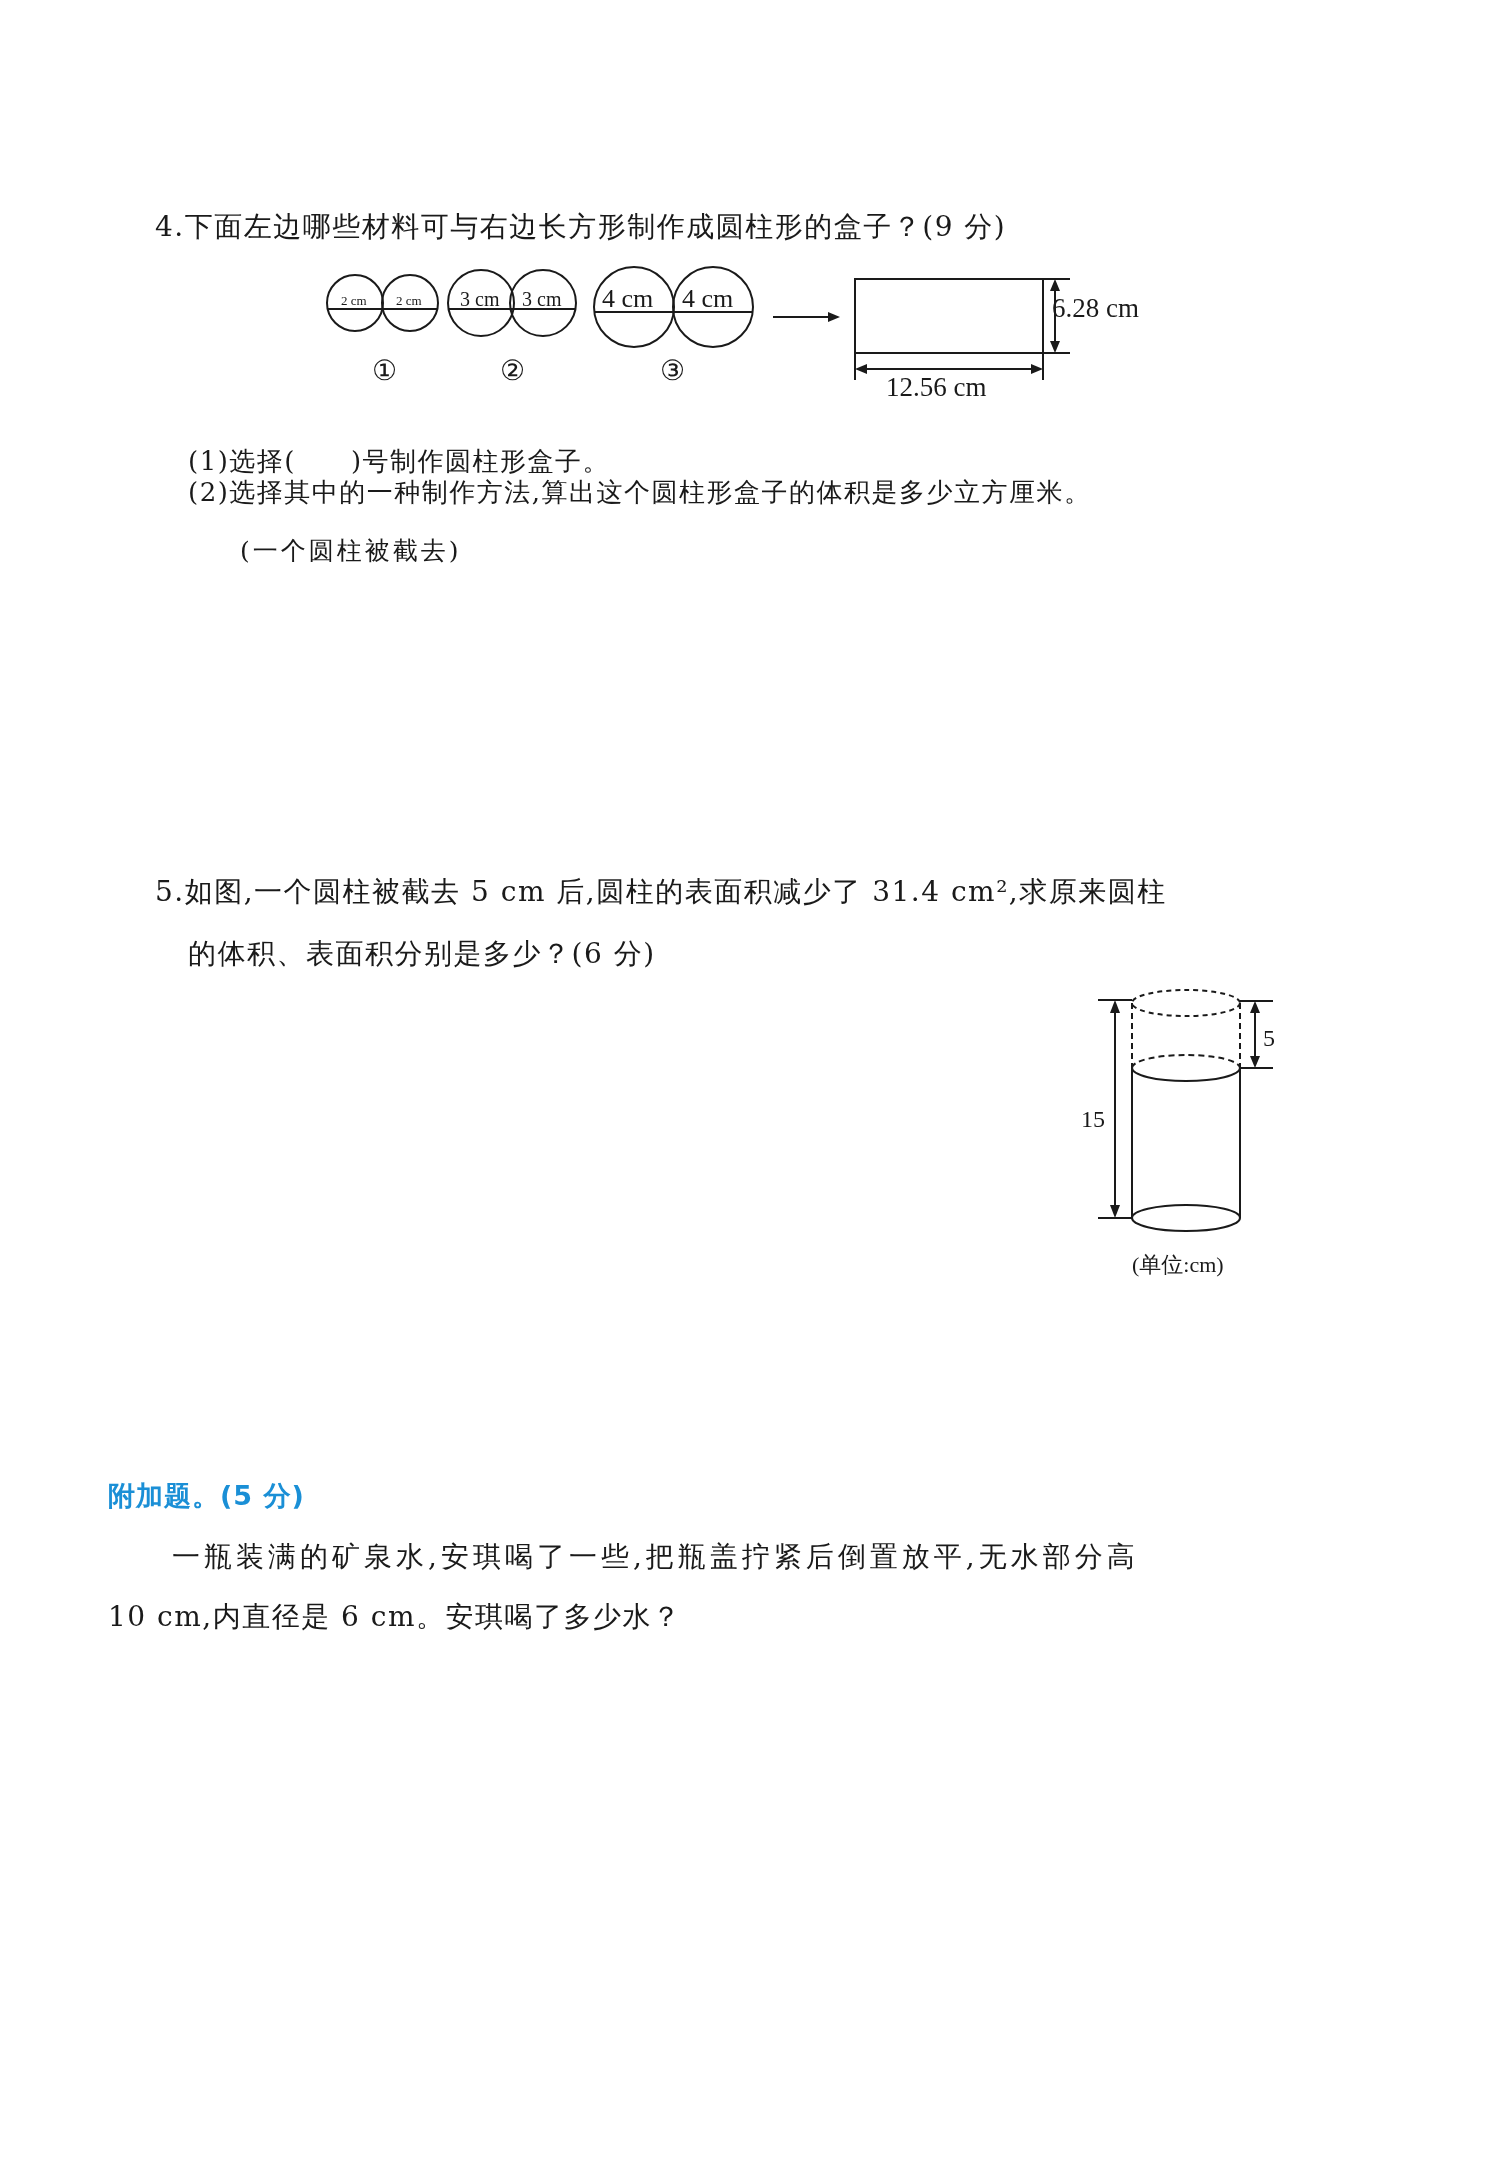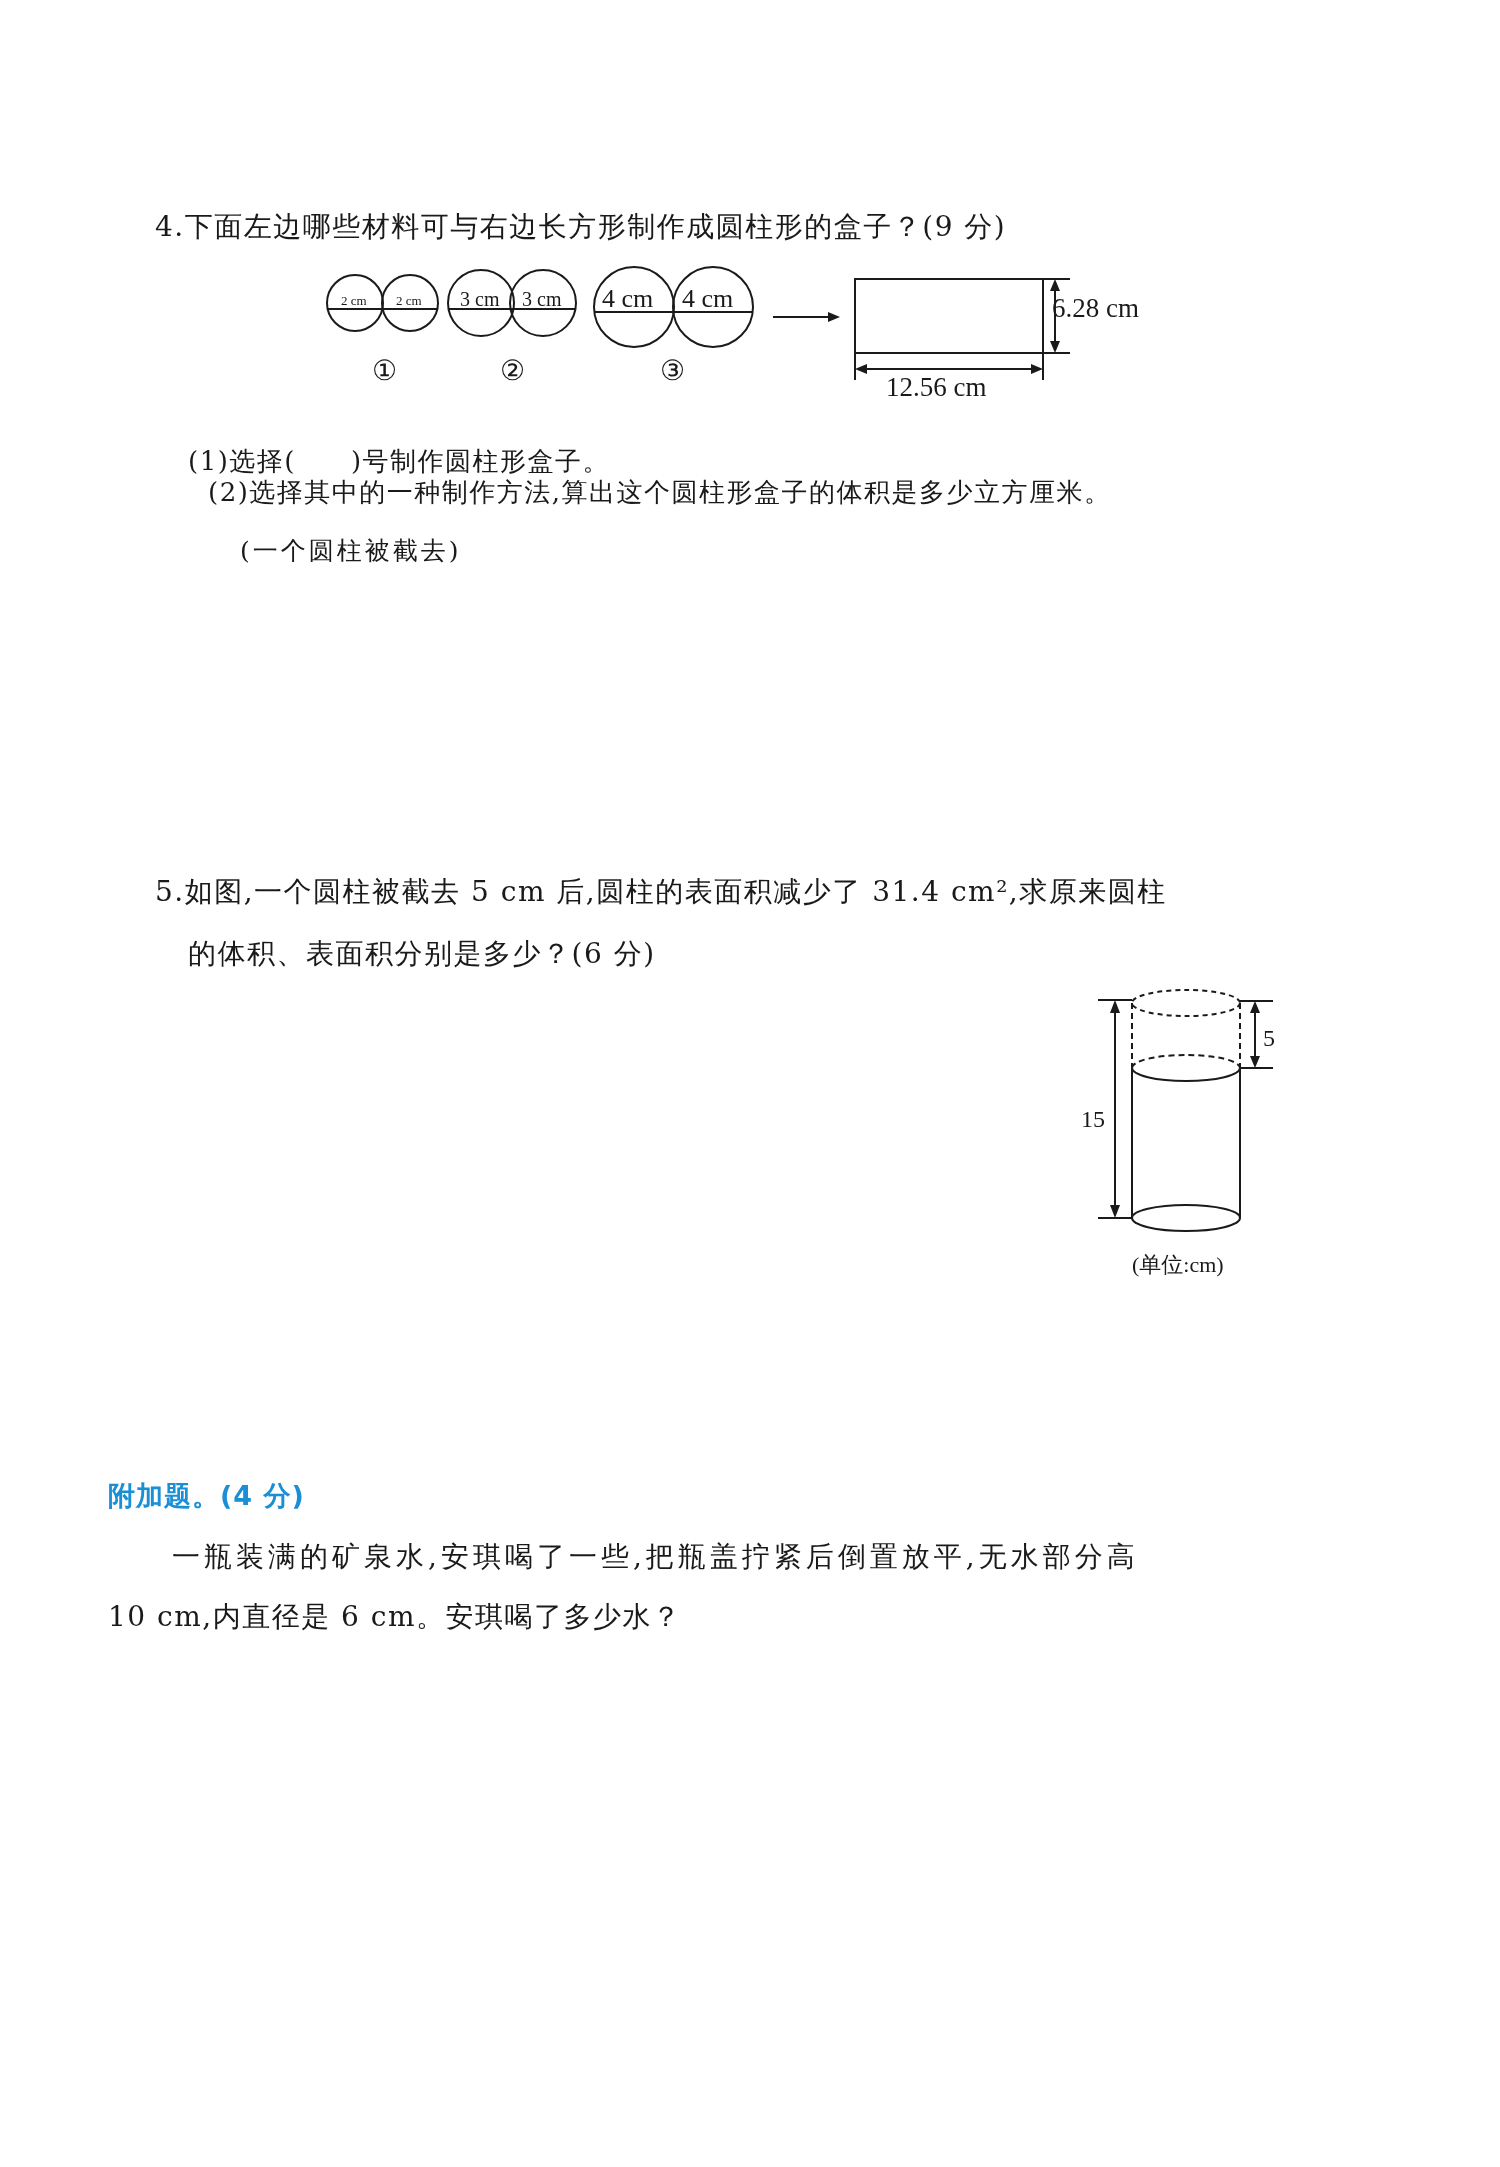--- a/index.html
+++ b/index.html
@@ -59,21 +59,21 @@
   <text x="292" y="42" font-size="26">4 cm</text>
   <text x="372" y="42" font-size="26">4 cm</text>
   <text x="62" y="115" font-size="28">①</text>
   <text x="190" y="115" font-size="28">②</text>
   <text x="350" y="115" font-size="28">③</text>
   <text x="742" y="52" font-size="27">6.28 cm</text>
   <text x="576" y="131" font-size="27">12.56 cm</text>
 </svg>
 
 <div class="line sub" style="left:188px; top:415px;margin-top:29px;">(1)选择(　　)号制作圆柱形盒子。</div>
-<div class="line sub" style="left:188px; top:475px;margin-left:20px;">(2)选择其中的一种制作方法,算出这个圆柱形盒子的体积是多少立方厘米。</div>
+<div class="line sub" style="left:188px; top:475px;">(2)选择其中的一种制作方法,算出这个圆柱形盒子的体积是多少立方厘米。</div>
 <div class="line note" style="left:240px; top:534px;">(一个圆柱被截去)</div>
 
 <div class="line" style="left:155px; top:873px;">5.如图,一个圆柱被截去 5 cm 后,圆柱的表面积减少了 31.4 cm²,求原来圆柱</div>
 <div class="line" style="left:188px; top:935px;">的体积、表面积分别是多少？(6 分)</div>
 
 <svg class="fig" style="left:1070px; top:980px;" width="230" height="310" viewBox="0 0 230 310">
   <g stroke="#1a1a1a" stroke-width="2" fill="none">
 
     <ellipse cx="116" cy="23" rx="54" ry="13" stroke-dasharray="5,4"></ellipse>
     <line x1="62" y1="23" x2="62" y2="88" stroke-dasharray="6,4"></line>
@@ -97,15 +97,15 @@
     <polygon points="45,20 40,33 50,33"></polygon>
     <polygon points="45,238 40,225 50,225"></polygon>
     <polygon points="185,21 180,33 190,33"></polygon>
     <polygon points="185,88 180,76 190,76"></polygon>
   </g>
   <text x="11" y="147" font-size="24">15</text>
   <text x="193" y="66" font-size="24">5</text>
   <text x="62" y="292" font-size="22">(单位:cm)</text>
 </svg>
 
-<div class="line heading" style="left:108px; top:1478px;">附加题。(4 分)</div>
+<div class="line heading" style="left:108px; top:1478px;">附加题。(5 分)</div>
 <div class="line" style="left:172px; top:1538px; letter-spacing:4px;">一瓶装满的矿泉水,安琪喝了一些,把瓶盖拧紧后倒置放平,无水部分高</div>
 <div class="line" style="left:108px; top:1598px;">10 cm,内直径是 6 cm。安琪喝了多少水？</div>
 
 </body></html>

